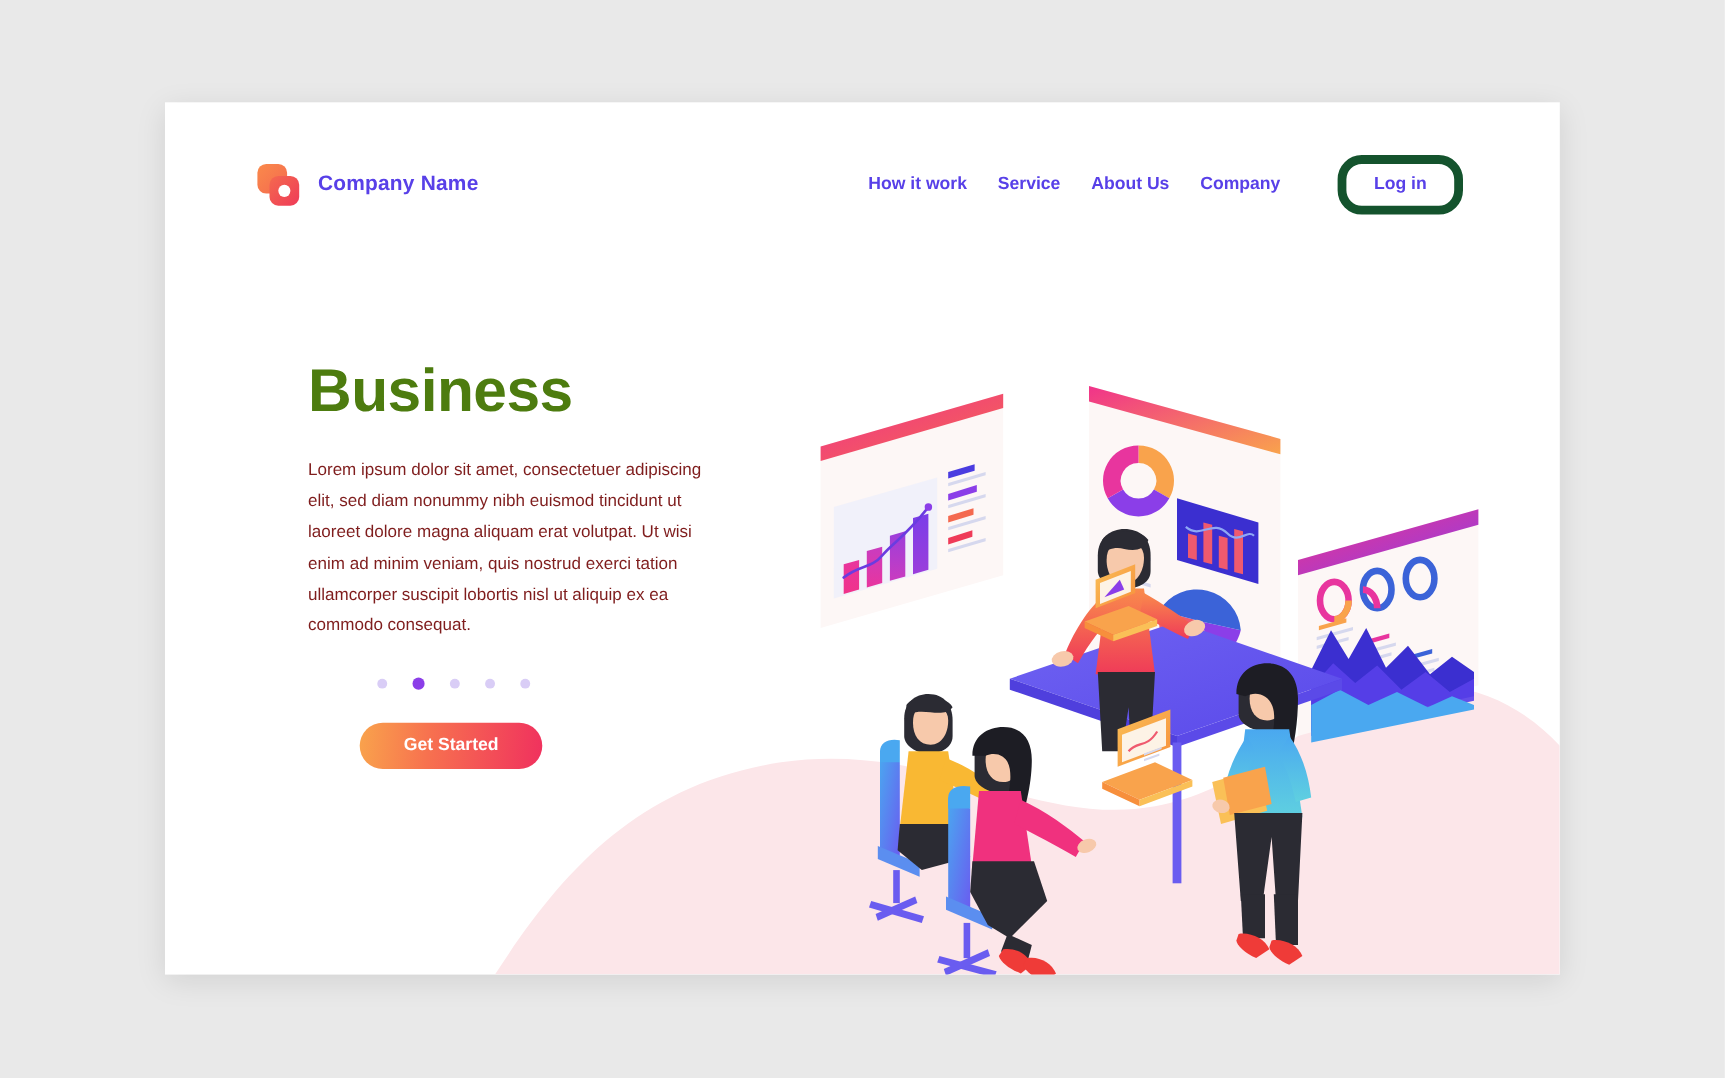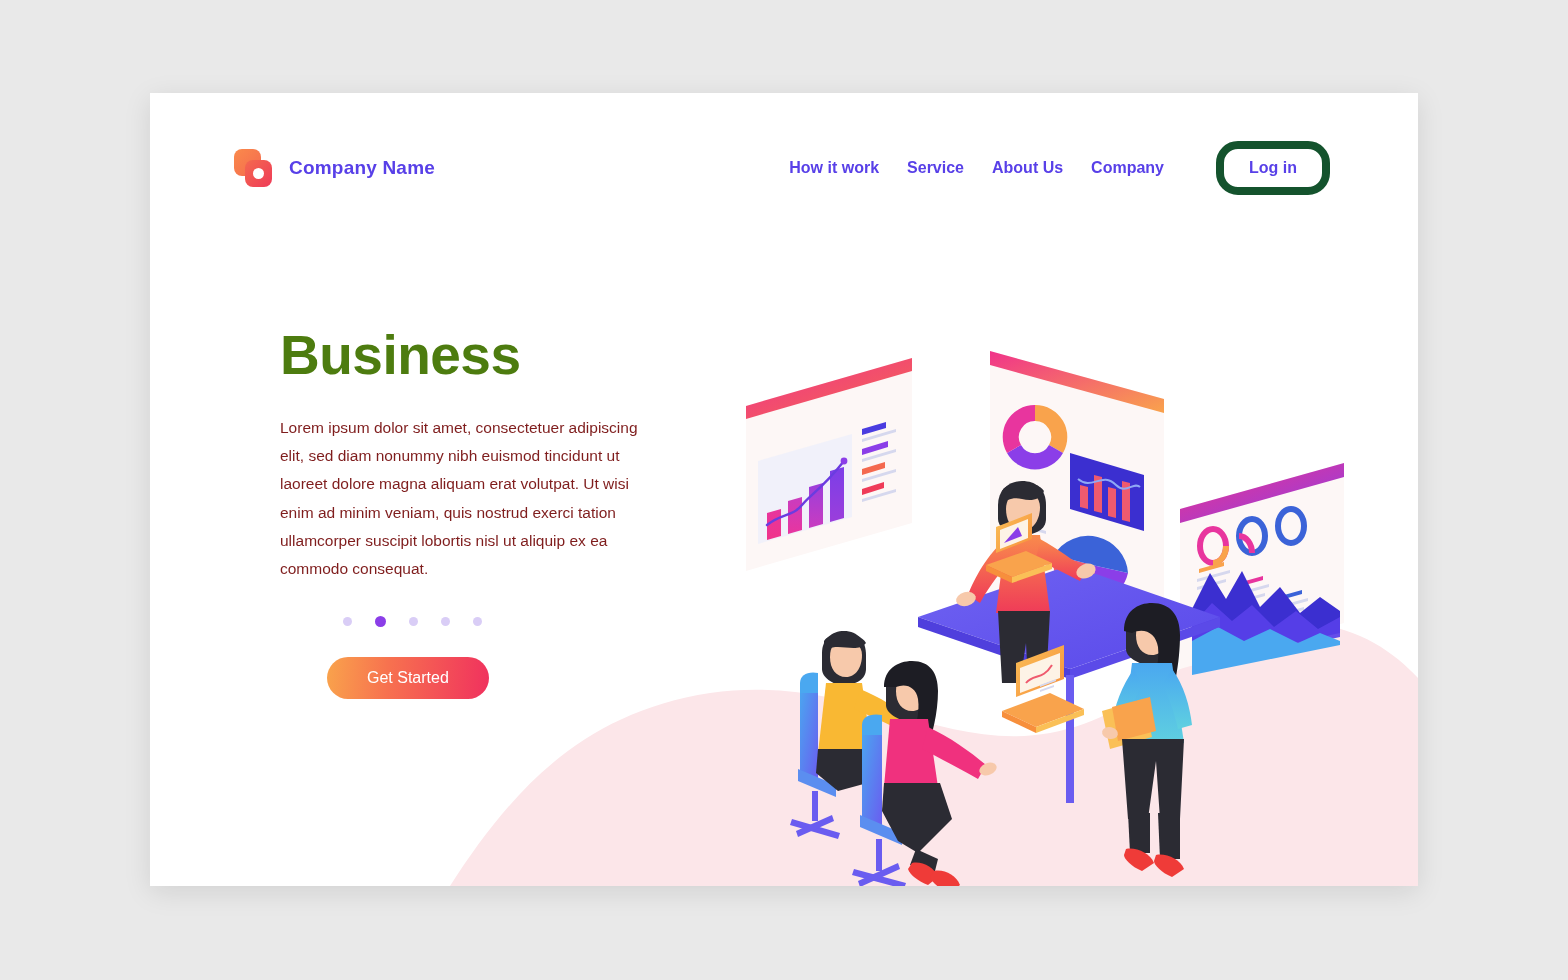--- a/index.html
+++ b/index.html
@@ -160,21 +160,21 @@
     margin-top: 30px;
     margin-left: 47px;
     display: block;
     border: none;
     border-radius: 24px;
     padding: 0 40px;
     height: 42px;
     background: linear-gradient(95deg,#f9a34c 0%,#f7714f 38%,#f0315e 100%);
     color: #ffffff;
     font-size: 16px;
-    font-weight: normal;
+    font-weight: bold;
     font-family: "Liberation Sans", sans-serif;
     cursor: pointer;
     white-space: nowrap;
   }
 
   
   #hero-illustration {
     position: absolute;
     left: 590px;
     top: 120px;

